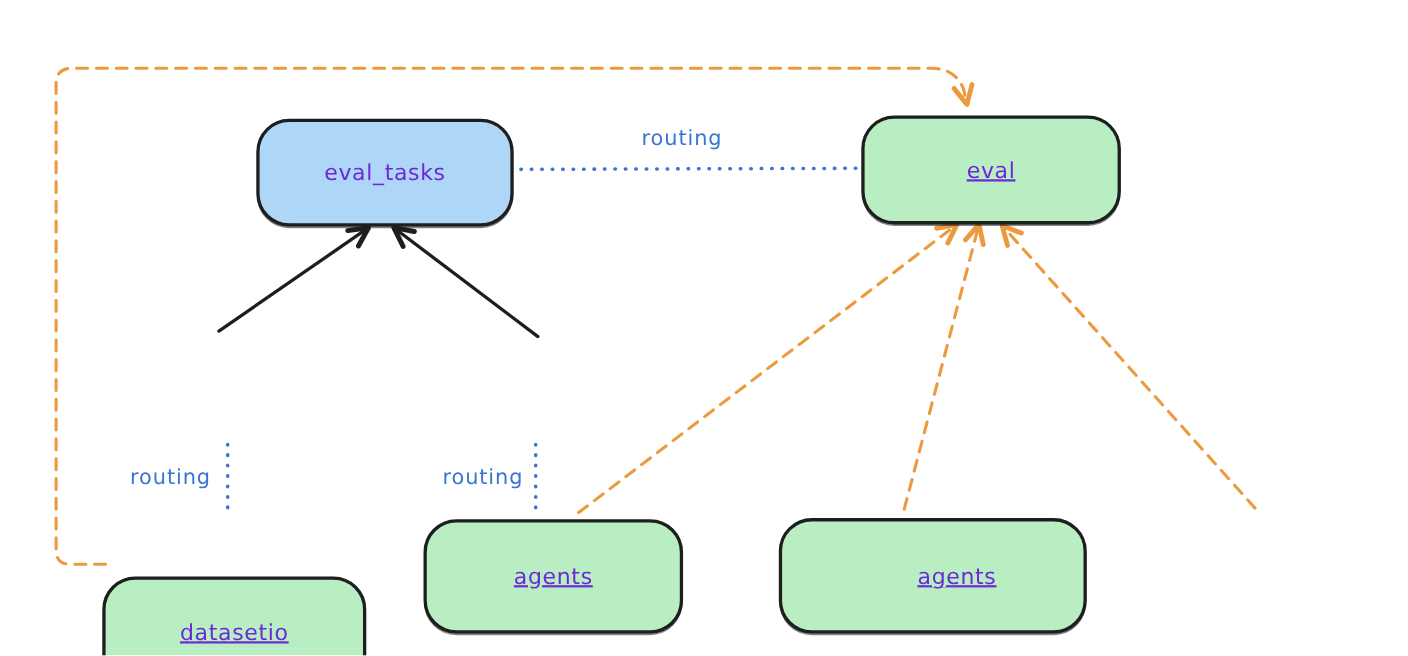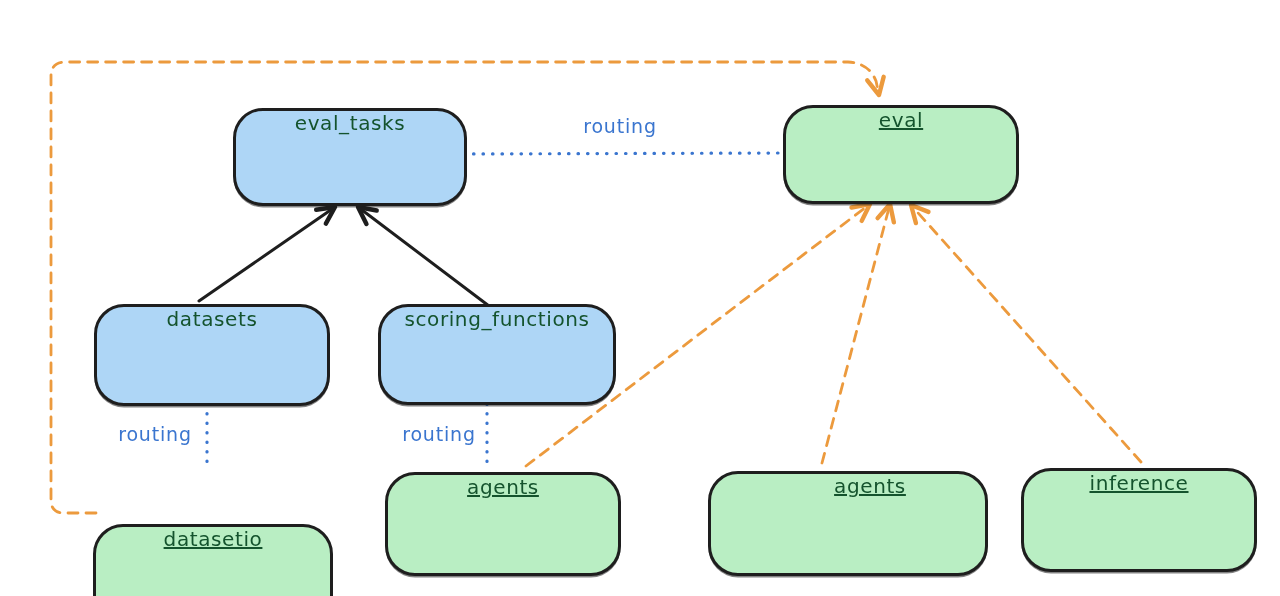--- a/index.html
+++ b/index.html
@@ -18,24 +18,24 @@
   }
   .edge-layer{position:absolute;left:0;top:0;width:1280px;height:596px;}
   .edge{fill:none;}
   .edge-solid{stroke:var(--arrow-black);stroke-width:3;stroke-linecap:round;}
   .edge-dotted{stroke:var(--routing-blue);stroke-width:3.2;stroke-linecap:round;stroke-dasharray:0.5 9;}
   .edge-dashed{stroke:var(--provider-orange);stroke-width:2.8;stroke-linecap:round;stroke-dasharray:10 8;}
   .ah{fill:none;stroke-width:2.1;stroke-linecap:round;stroke-linejoin:round;}
   .ah-black{stroke:var(--arrow-black);}
   .ah-orange{stroke:var(--provider-orange);}
   .node{
-    position:absolute;display:flex;align-items:flex-start;justify-content:center;
+    position:absolute;display:flex;align-items:center;justify-content:center;
     border:3px solid var(--node-border);border-radius:30px;
     box-shadow:0 2px 0 -0.5px rgba(30,30,30,0.55);
-    font-size:20px;color:#14532d;letter-spacing:0.6px;
+    font-size:20px;color:#6d28d9;letter-spacing:0.6px;
   }
   .node-blue{background:var(--node-blue-fill);}
   .node-green{background:var(--node-green-fill);text-decoration:underline;}
   .edge-label{
     position:absolute;color:var(--routing-blue);font-size:19px;font-weight:400;
     letter-spacing:0.8px;text-align:center;
   }
 </style>
 </head>
 <body>
@@ -66,41 +66,32 @@
   </svg>
 
   <div class="node node-blue" style="left:233px;top:108px;width:228px;height:92px;">
     <span>eval_tasks</span>
   </div>
 
   <div class="node node-green" style="left:783px;top:105px;width:230px;height:93px;">
     <span>eval</span>
   </div>
 
-  <div class="node node-blue" style="left:94px;top:304px;width:230px;height:96px;">
-    <span>datasets</span>
-  </div>
 
-  <div class="node node-blue" style="left:378px;top:304px;width:232px;height:95px;">
-    <span>scoring_functions</span>
-  </div>
 
   <div class="node node-green" style="left:93px;top:480px;width:234px;height:96px;margin-top:44px;">
     <span>datasetio</span>
   </div>
 
   <div class="node node-green" style="left:385px;top:472px;width:230px;height:98px;">
     <span>agents</span>
   </div>
 
   <div class="node node-green" style="left:708px;top:471px;width:230px;height:99px;padding-left:44px;">
     <span>agents</span>
   </div>
 
-  <div class="node node-green" style="left:1021px;top:468px;width:230px;height:98px;">
-    <span>inference</span>
-  </div>
 
   <div class="edge-label" style="left:560px;top:115px;width:120px;">routing</div>
   <div class="edge-label" style="left:110px;top:423px;width:90px;">routing</div>
   <div class="edge-label" style="left:394px;top:423px;width:90px;">routing</div>
 
 </div>
 
 </body></html>

